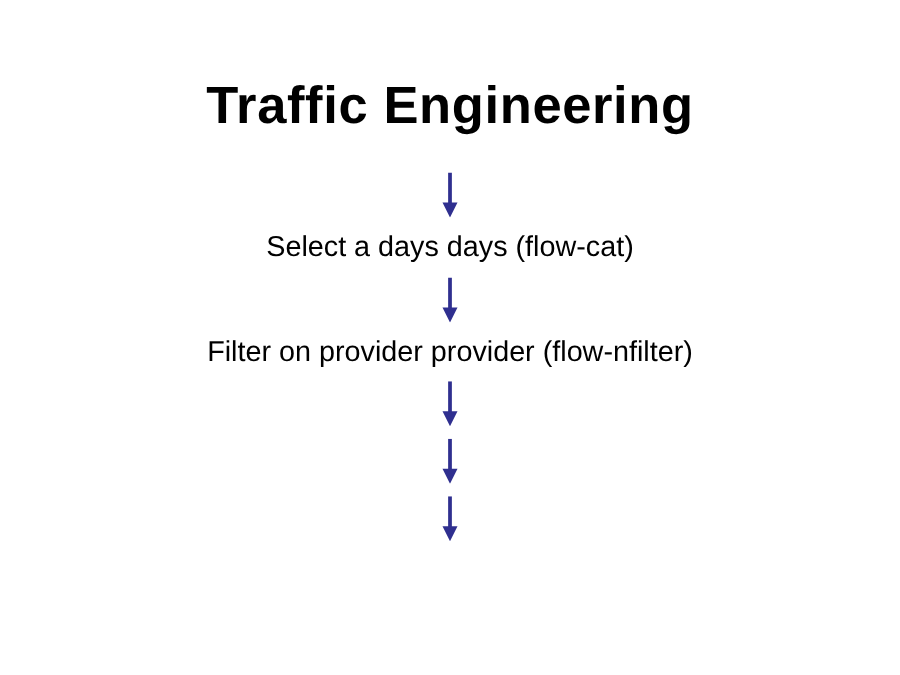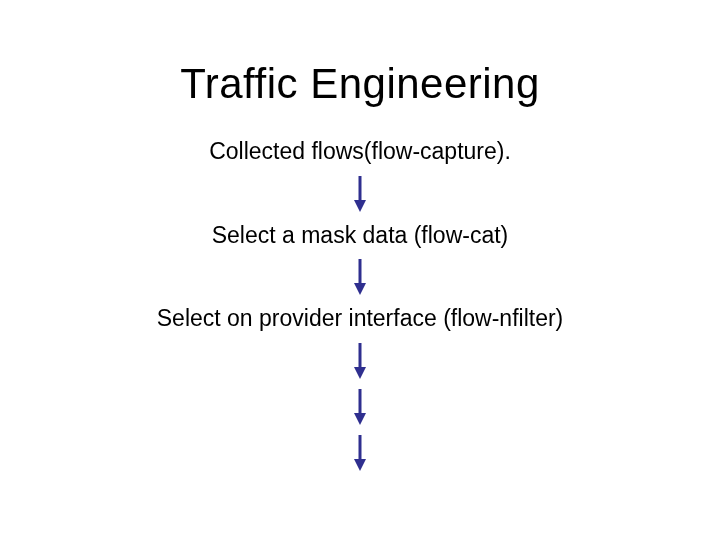--- a/index.html
+++ b/index.html
@@ -16,21 +16,21 @@
       width: 720px;
       height: 540px;
       position: relative;
       box-sizing: border-box;
       padding-top: 60px;
     }
     .title {
       font-size: 42px;
       text-align: center;
       margin: 0 0 30px 0;
-      font-weight: normal;
+      font-weight: bold;
       letter-spacing: 0.5px;
     }
     .step {
       font-size: 23px;
       text-align: center;
       margin: 0;
       line-height: 1.2;
     }
     .arrow-wrap {
       text-align: center;
@@ -40,39 +40,38 @@
     svg.arrow {
       display: inline-block;
     }
   </style>
 </head>
 <body>
 
 <div class="slide">
   <h1 class="title">Traffic Engineering</h1>
 
-  <p class="step">Collected flows(flow-capture).</p>
 
   <div class="arrow-wrap">
     <svg class="arrow" width="14" height="36" viewBox="0 0 14 36">
       <line x1="7" y1="0" x2="7" y2="26" stroke-width="3" stroke="#2f2f8f"></line>
       <polygon points="7,36 1,24 13,24" fill="#2f2f8f"></polygon>
     </svg>
   </div>
 
-  <p class="step">Select a mask data (flow-cat)</p>
+  <p class="step">Select a days days (flow-cat)</p>
 
   <div class="arrow-wrap">
     <svg class="arrow" width="14" height="36" viewBox="0 0 14 36">
       <line x1="7" y1="0" x2="7" y2="26" stroke-width="3" stroke="#2f2f8f"></line>
       <polygon points="7,36 1,24 13,24" fill="#2f2f8f"></polygon>
     </svg>
   </div>
 
-  <p class="step">Select on provider interface (flow-nfilter)</p>
+  <p class="step">Filter on provider provider (flow-nfilter)</p>
 
   <div class="arrow-wrap">
     <svg class="arrow" width="14" height="36" viewBox="0 0 14 36">
       <line x1="7" y1="0" x2="7" y2="26" stroke-width="3" stroke="#2f2f8f"></line>
       <polygon points="7,36 1,24 13,24" fill="#2f2f8f"></polygon>
     </svg>
   </div>
 
 
   <div class="arrow-wrap">

